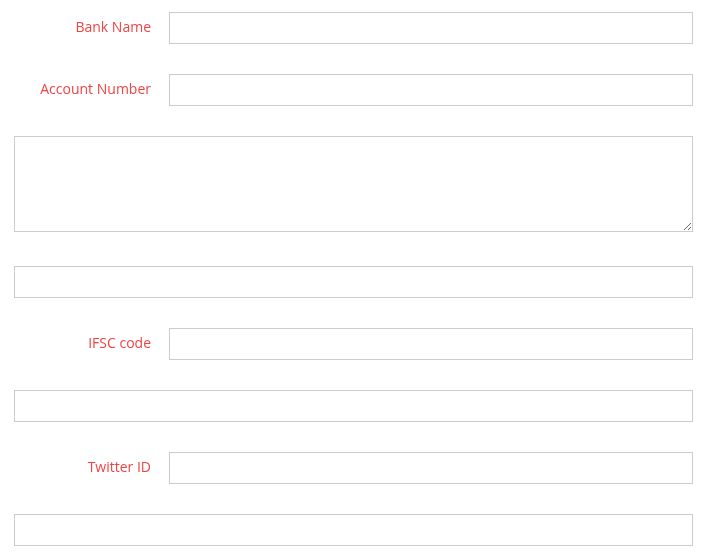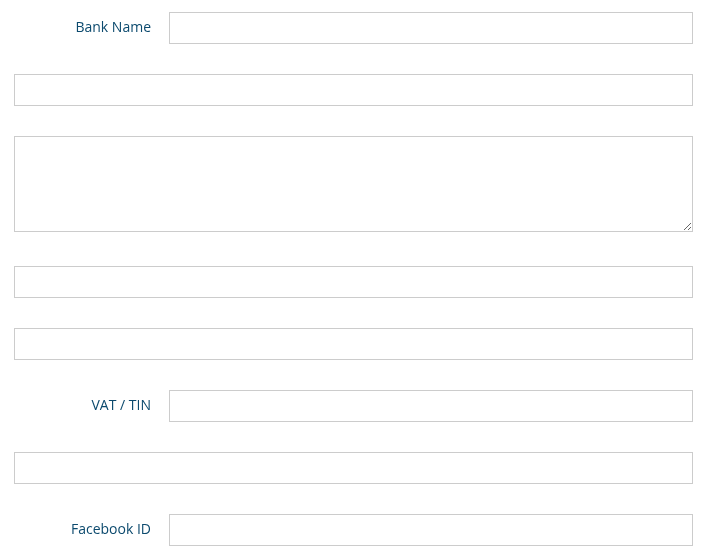--- a/index.html
+++ b/index.html
@@ -21,21 +21,21 @@
       padding: 0 14px;
     }
     .form-row:last-child {
       margin-bottom: 0;
     }
     .label-col {
       width: 155px;
       text-align: right;
       padding-right: 18px;
       padding-top: 6px;
-      color: #0c4a6e;
+      color: #ef4444;
       font-size: 14px;
       line-height: 1.35;
       word-break: break-word;
     }
     .input-col {
       flex: 1;
       padding-right: 6px;
     }
     .input-col input[type="text"] {
       width: 100%;
@@ -62,54 +62,55 @@
 <body>
 
 <div class="form-row">
   <div class="label-col">Bank Name</div>
   <div class="input-col">
     <input type="text" value="" style="">
   </div>
 </div>
 
 <div class="form-row">
+  <div class="label-col">Account Number</div>
   <div class="input-col">
     <input type="text" value="" style="">
   </div>
 </div>
 
 <div class="form-row">
   <div class="input-col">
     <textarea style=""></textarea>
   </div>
 </div>
 
 <div class="form-row">
   <div class="input-col">
     <input type="text" value="" style="">
   </div>
 </div>
 
 <div class="form-row">
-  <div class="input-col">
-    <input type="text" value="" style="">
-  </div>
-</div>
-
-<div class="form-row">
-  <div class="label-col">VAT / TIN</div>
+  <div class="label-col">IFSC code</div>
   <div class="input-col">
     <input type="text" value="" style="">
   </div>
 </div>
 
 <div class="form-row">
   <div class="input-col">
     <input type="text" value="" style="">
   </div>
 </div>
 
 <div class="form-row">
-  <div class="label-col">Facebook ID</div>
+  <div class="label-col">Twitter ID</div>
+  <div class="input-col">
+    <input type="text" value="" style="">
+  </div>
+</div>
+
+<div class="form-row">
   <div class="input-col">
     <input type="text" value="" style="">
   </div>
 </div>
 
 </body></html>

